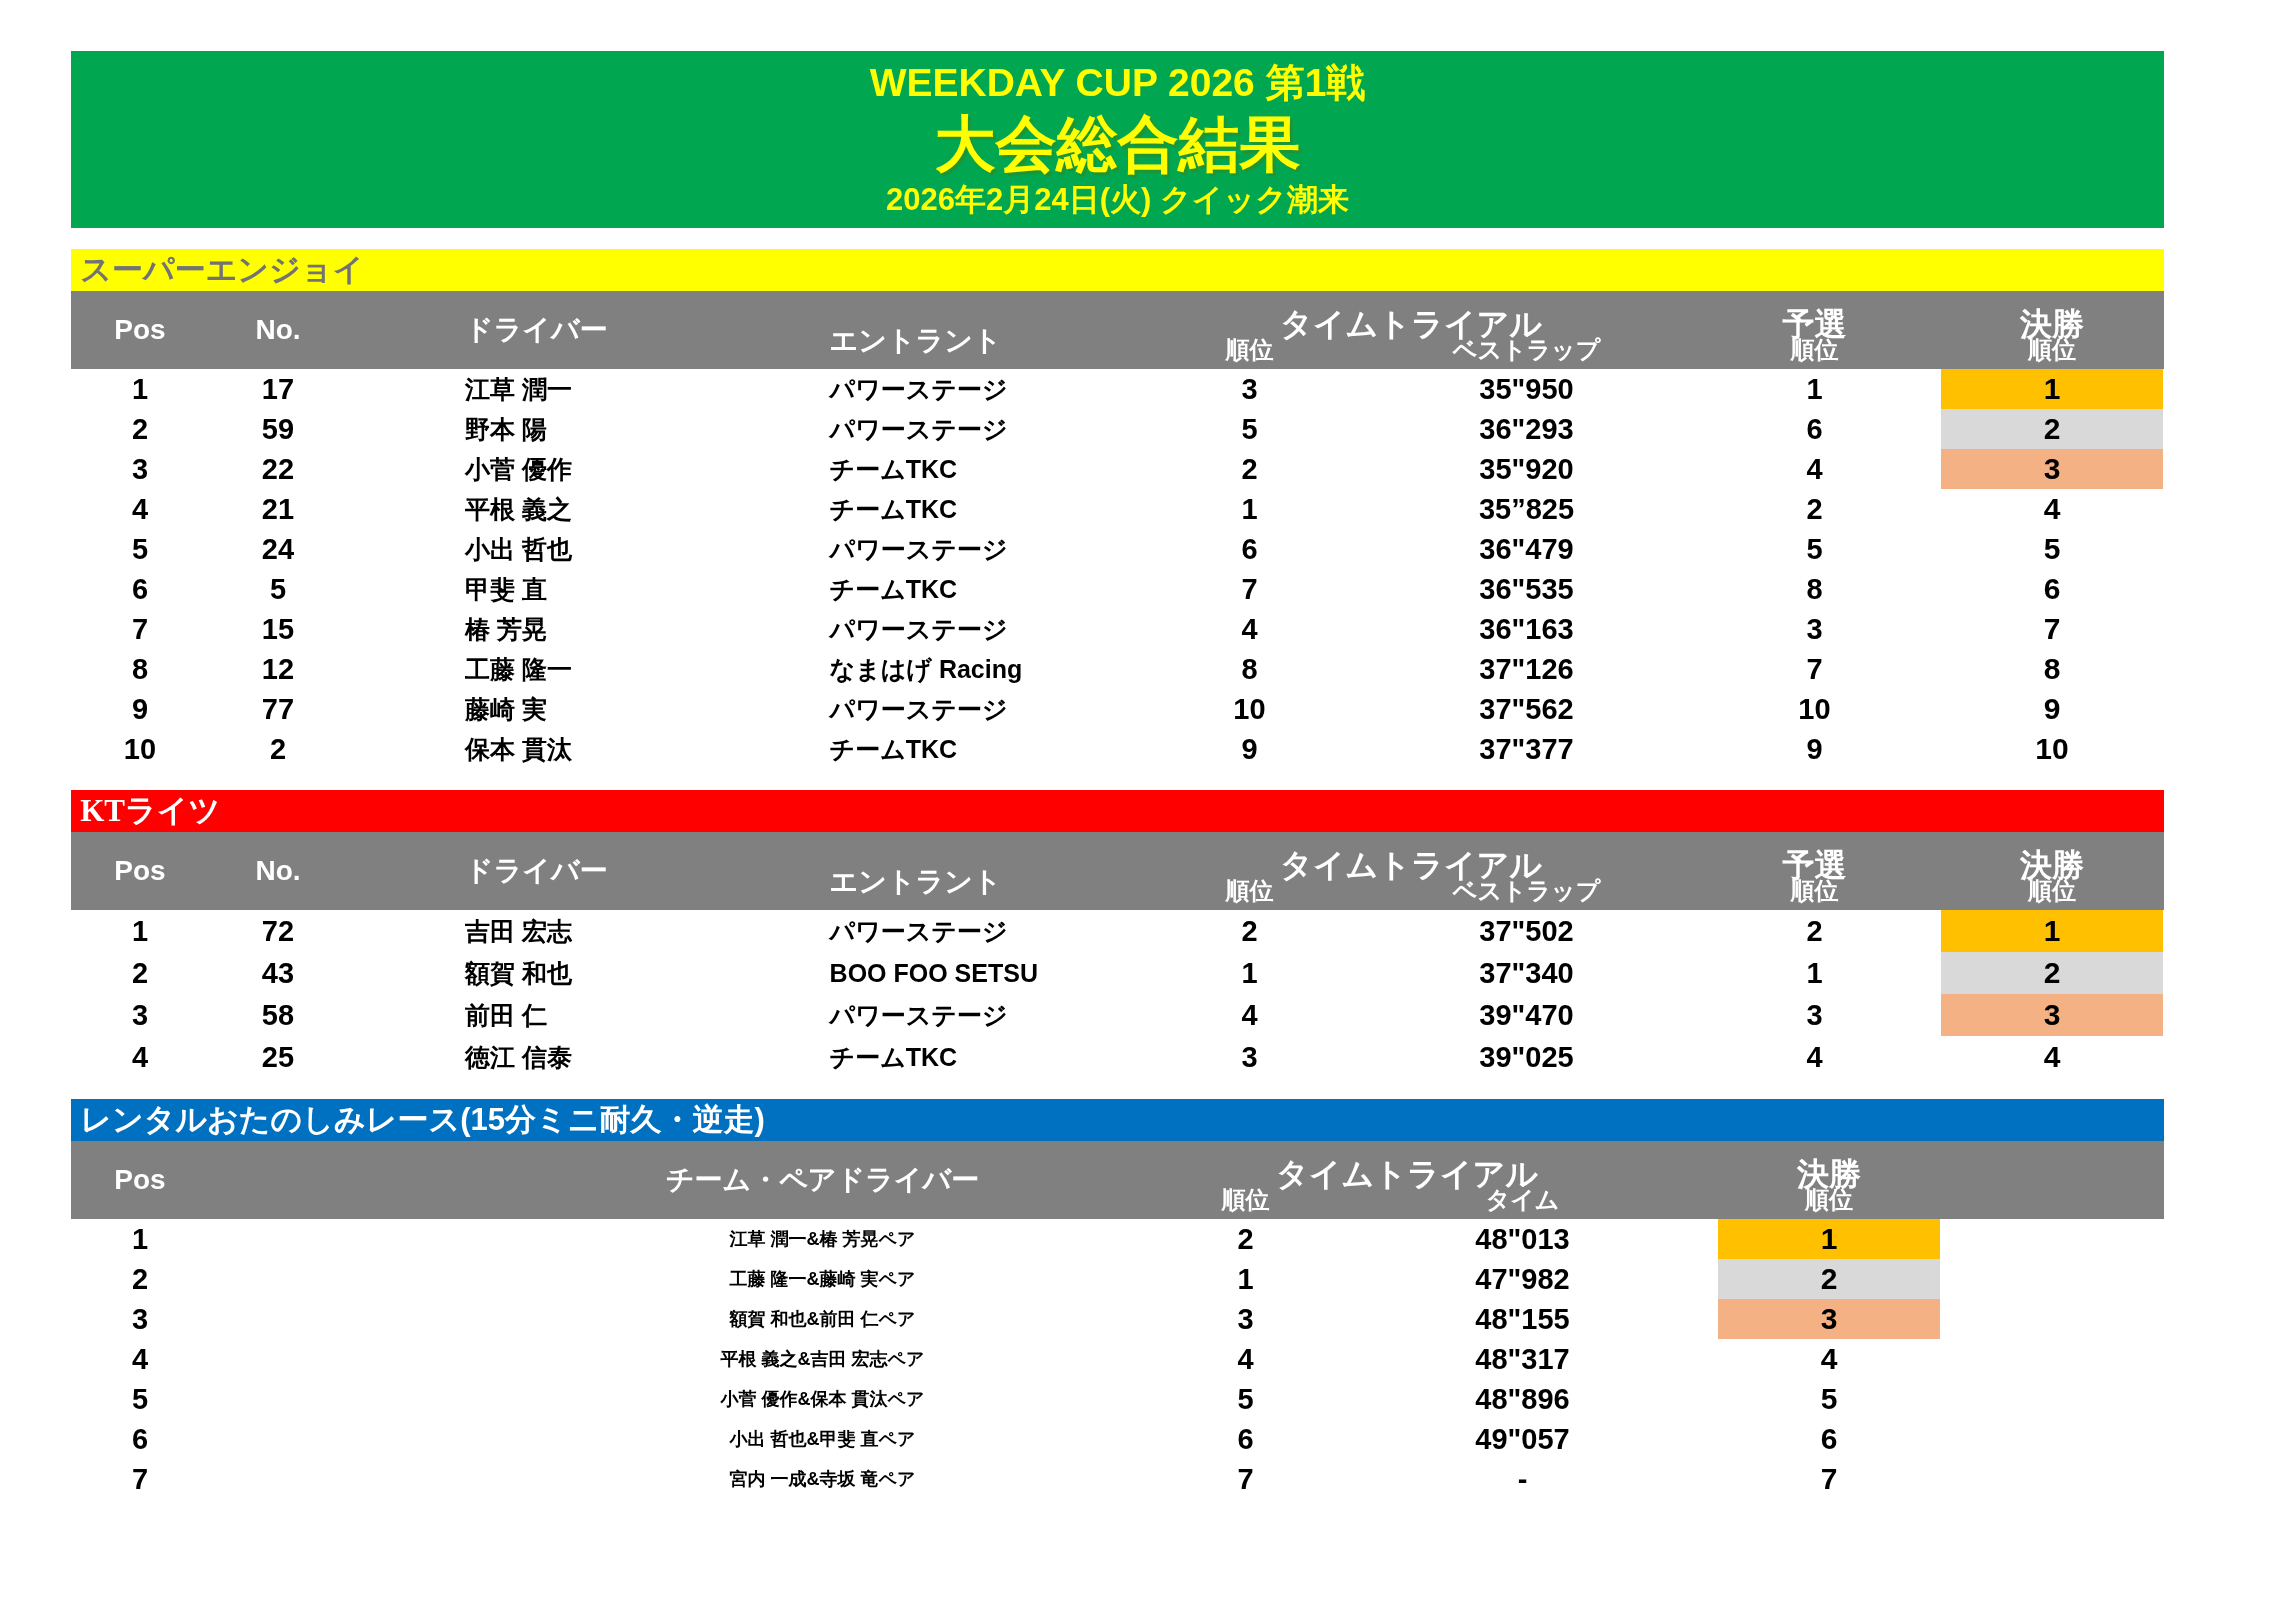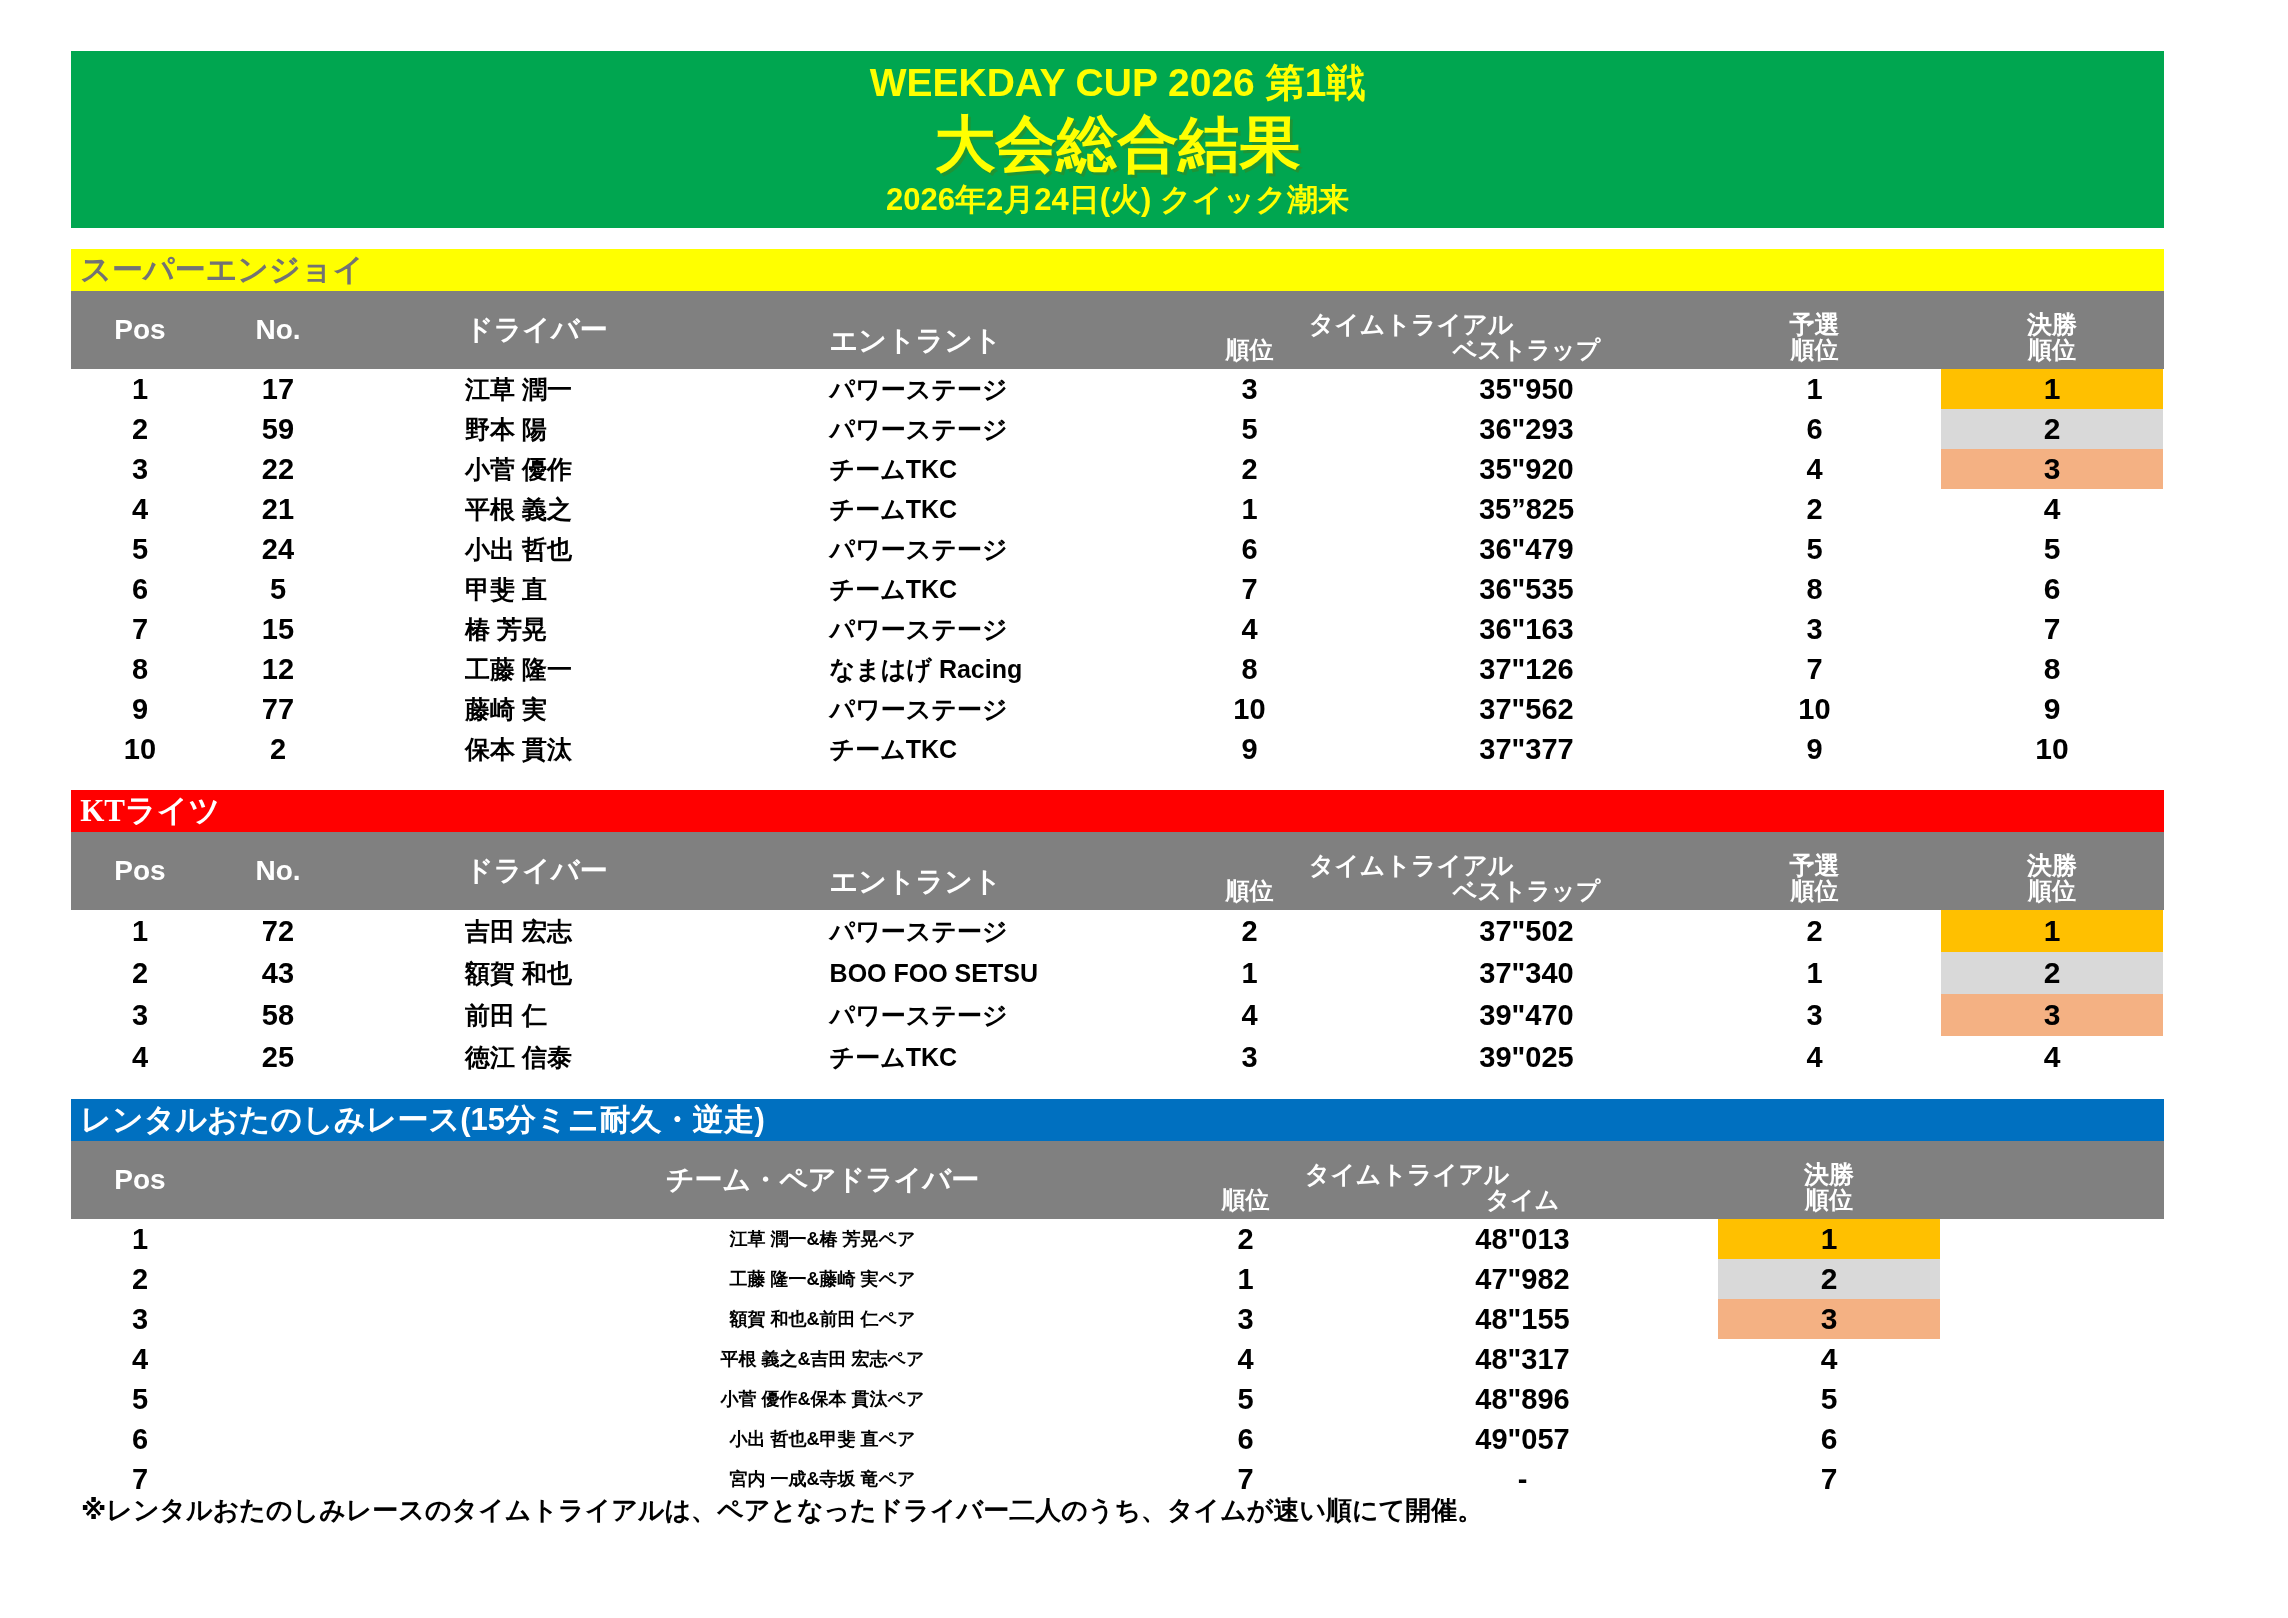--- a/index.html
+++ b/index.html
@@ -20,21 +20,21 @@
   #sec-1{top:790px;}
   #sec-2{top:1099px;}
   .bar{height:42px;display:flex;align-items:center;font-weight:bold;font-size:31px;
        padding-left:9.2px;box-sizing:border-box;}
 
   
   .thead{display:grid;grid-template-rows:39px 39px;background:#808080;color:#ffffff;font-weight:bold;}
   .gA{grid-template-columns:138px 138px 466px 321px 231px 323px 253px 222px;}
   .gB{grid-template-columns:138px 921px 231px 323px 34px 222px 223px;}
   .h{display:flex;align-items:center;justify-content:center;font-size:28px;}
-  .h.grp{font-size:25px;margin-top:28px;}
+  .h.grp{font-size:32px;margin-top:28px;}
   .h.sub{font-size:24px;}
   .h.r12{grid-row:1/3;}
   .h.left{justify-content:flex-start;}
   .h.dpad{padding-left:118px;box-sizing:border-box;}
   .h.epad{padding-left:16.6px;box-sizing:border-box;margin-top:22px;}
   .h.tpad{padding-left:306px;box-sizing:border-box;}
 
   
   .rows .row{display:grid;}
   #rows-0 .row{height:40px;}
@@ -295,16 +295,15 @@
         <div class="row gB">
           <div class="cell num">7</div>
           <div class="cell team">宮内 一成&amp;寺坂 竜ペア</div>
           <div class="cell num">7</div>
           <div class="cell num">-</div>
           <div class="cell num final" style="grid-column: 6;">7</div>
         </div>
       </div>
   </section>
 
-  <p class="footnote">※レンタルおたのしみレースのタイムトライアルは、ペアとなったドライバー二人のうち、タイムが速い順にて開催。</p>
 
 </div>
 
 
 </body></html>

